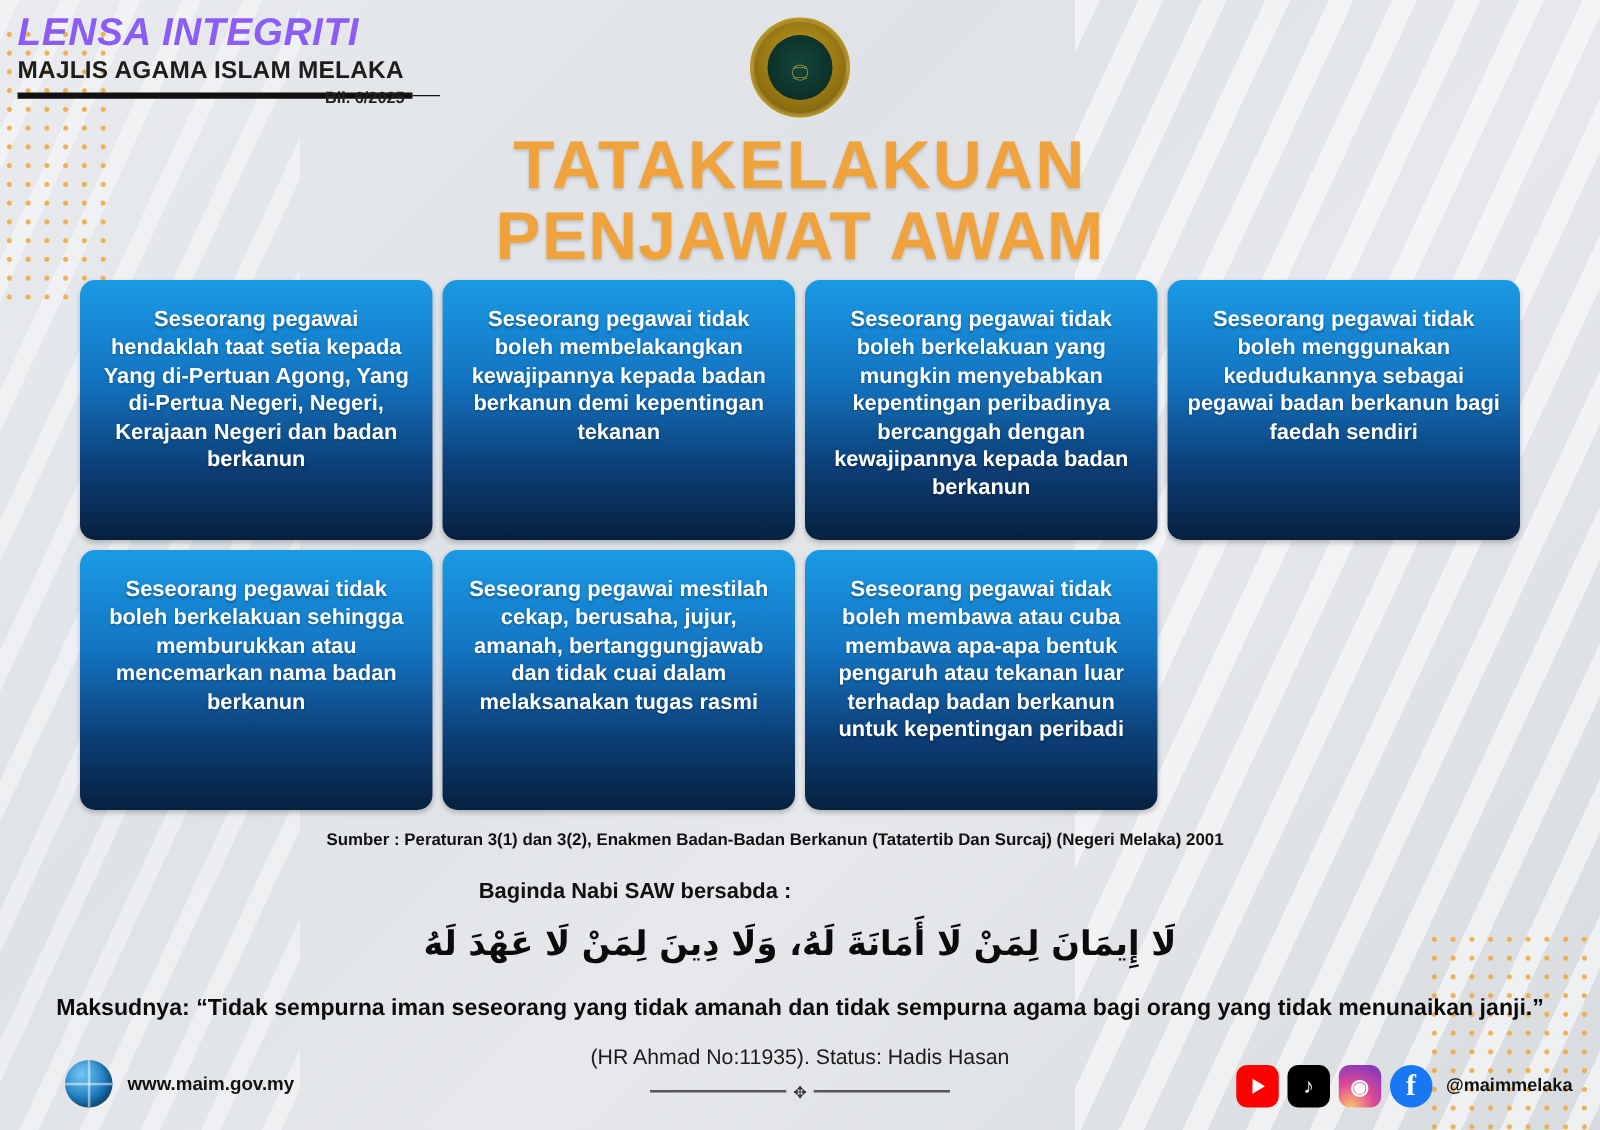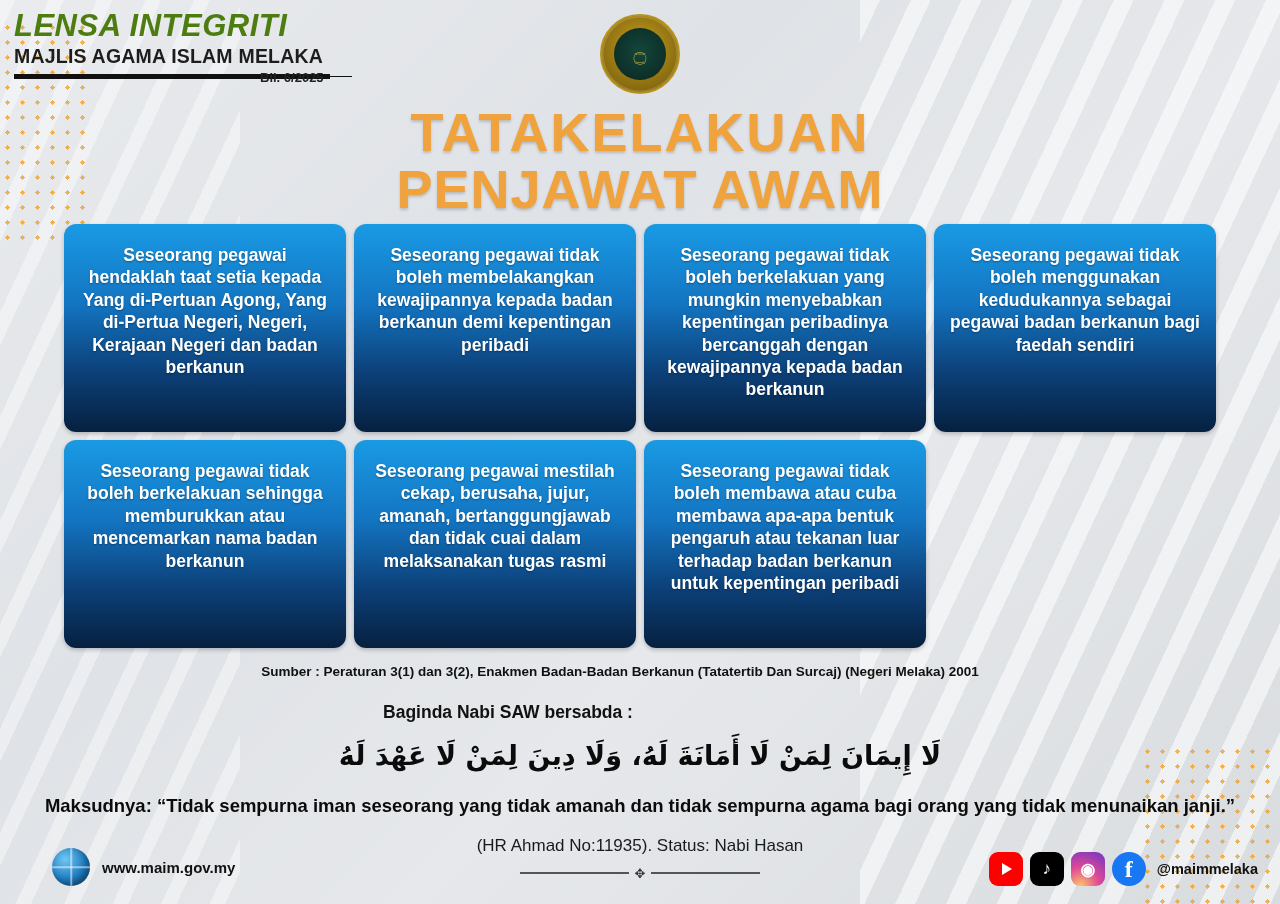--- a/index.html
+++ b/index.html
@@ -35,21 +35,21 @@
     pointer-events: none;
   }
   .dots.tl { top: 20px; left: -60px; transform: rotate(0deg); }
   .dots.br { bottom: -40px; right: -40px; width: 180px; height: 200px; }
 
   
   .header { position: absolute; top: 0; left: 0; width: 1280px; height: 100px; }
   .brand { position: absolute; left: 14px; top: 10px; }
   .brand .l1 {
     font-size: 31px; font-weight: 800; font-style: italic; letter-spacing: .5px;
-    color: #4d7c0f; line-height: 1.05;
+    color: #8b5cf6; line-height: 1.05;
   }
   .brand .l2 {
     font-size: 19.5px; font-weight: 800; color: #1d1d1d; letter-spacing: .2px;
     margin-top: 2px;
   }
   .brand .rule {
     width: 316px; height: 5px; background: #111; margin-top: 6px; position: relative;
   }
   .brand .rule:after {
     content: ""; position: absolute; left: 316px; top: 2px; width: 22px; height: 1.5px;
@@ -212,34 +212,34 @@
   </div>
 </div>
 
 <div class="title">
   <div class="t1">TATAKELAKUAN</div>
   <div class="t2">PENJAWAT AWAM</div>
 </div>
 
 <div class="grid">
   <div class="card">Seseorang pegawai hendaklah taat setia kepada Yang di-Pertuan Agong, Yang di-Pertua Negeri, Negeri, Kerajaan Negeri dan badan berkanun</div>
-  <div class="card">Seseorang pegawai tidak boleh membelakangkan kewajipannya kepada badan berkanun demi kepentingan peribadi</div>
+  <div class="card">Seseorang pegawai tidak boleh membelakangkan kewajipannya kepada badan berkanun demi kepentingan tekanan</div>
   <div class="card">Seseorang pegawai tidak boleh berkelakuan yang mungkin menyebabkan kepentingan peribadinya bercanggah dengan kewajipannya kepada badan berkanun</div>
   <div class="card">Seseorang pegawai tidak boleh menggunakan kedudukannya sebagai pegawai badan berkanun bagi faedah sendiri</div>
   <div class="card mid">Seseorang pegawai tidak boleh berkelakuan sehingga memburukkan atau mencemarkan nama badan berkanun</div>
   <div class="card mid">Seseorang pegawai mestilah cekap, berusaha, jujur, amanah, bertanggungjawab dan tidak cuai dalam melaksanakan tugas rasmi</div>
   <div class="card mid">Seseorang pegawai tidak boleh membawa atau cuba membawa apa-apa bentuk pengaruh atau tekanan luar terhadap badan berkanun untuk kepentingan peribadi</div>
 </div>
 
 <div class="source">Sumber : Peraturan 3(1) dan 3(2), Enakmen Badan-Badan Berkanun (Tatatertib Dan Surcaj) (Negeri Melaka) 2001</div>
 
 <div class="hadith-intro">Baginda Nabi SAW bersabda :</div>
 <div class="arabic">لَا إِيمَانَ لِمَنْ لَا أَمَانَةَ لَهُ، وَلَا دِينَ لِمَنْ لَا عَهْدَ لَهُ</div>
 <div class="meaning">Maksudnya: “Tidak sempurna iman seseorang yang tidak amanah dan tidak sempurna agama bagi orang yang tidak menunaikan janji.”</div>
-<div class="ref">(HR Ahmad No:11935). Status: Nabi Hasan</div>
+<div class="ref">(HR Ahmad No:11935). Status: Hadis Hasan</div>
 
 <div class="divider">
   <div class="line"></div>
   <div class="mark">✥</div>
   <div class="line"></div>
 </div>
 
 <div class="footer-left">
   <div class="globe"></div>
   <div class="website">www.maim.gov.my</div>

